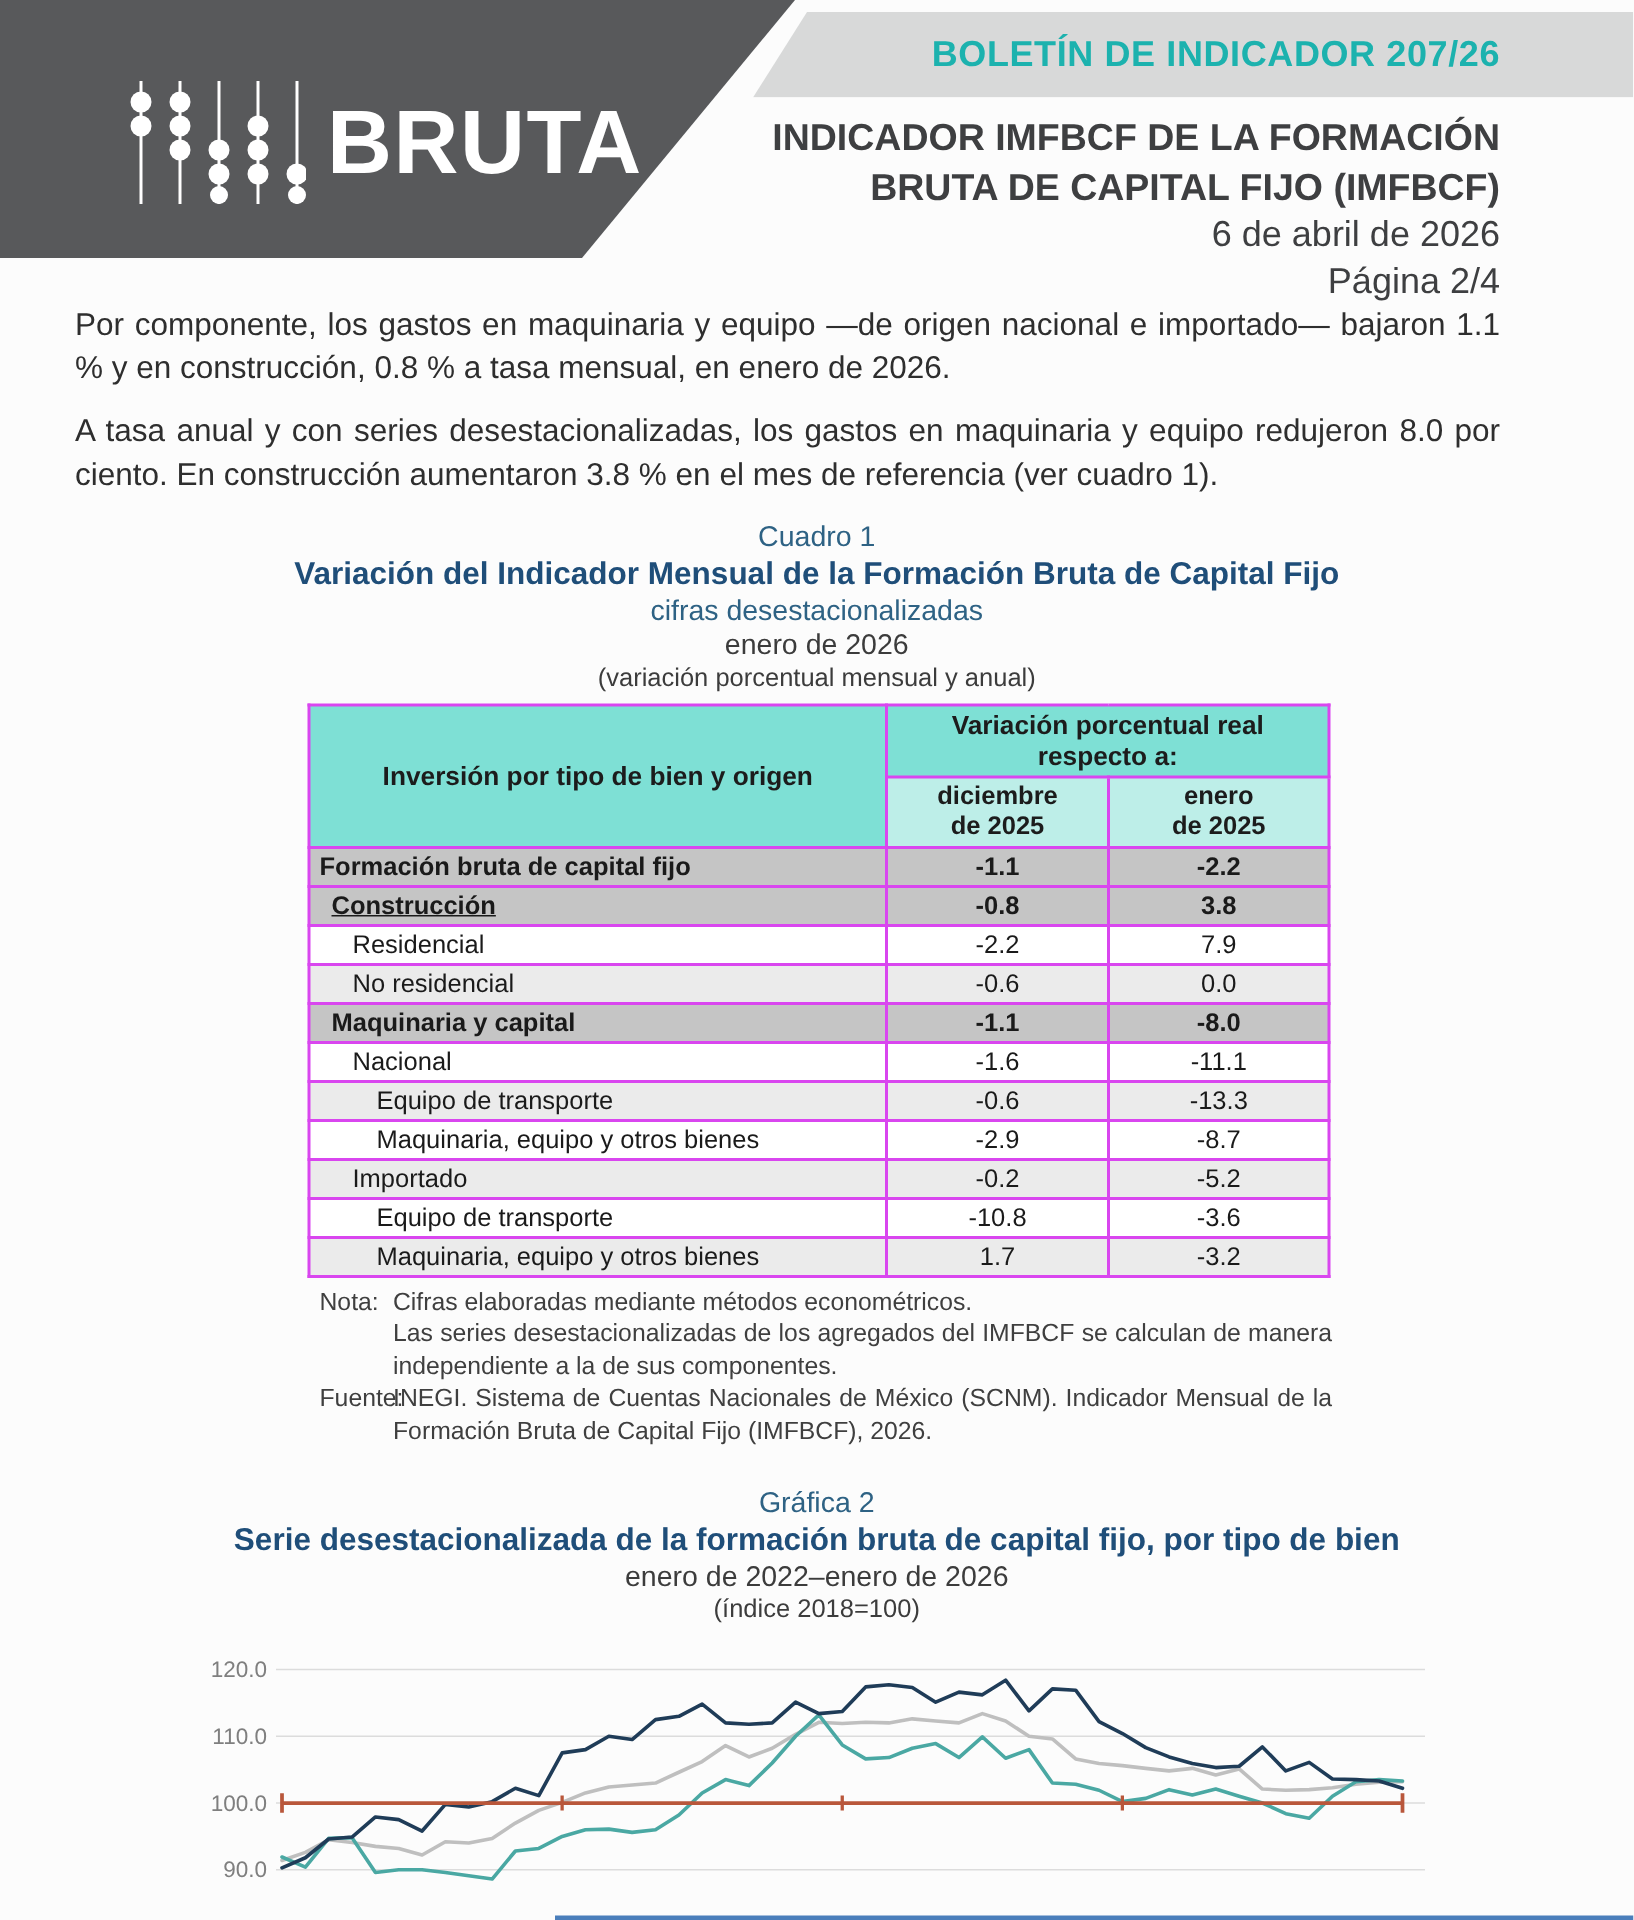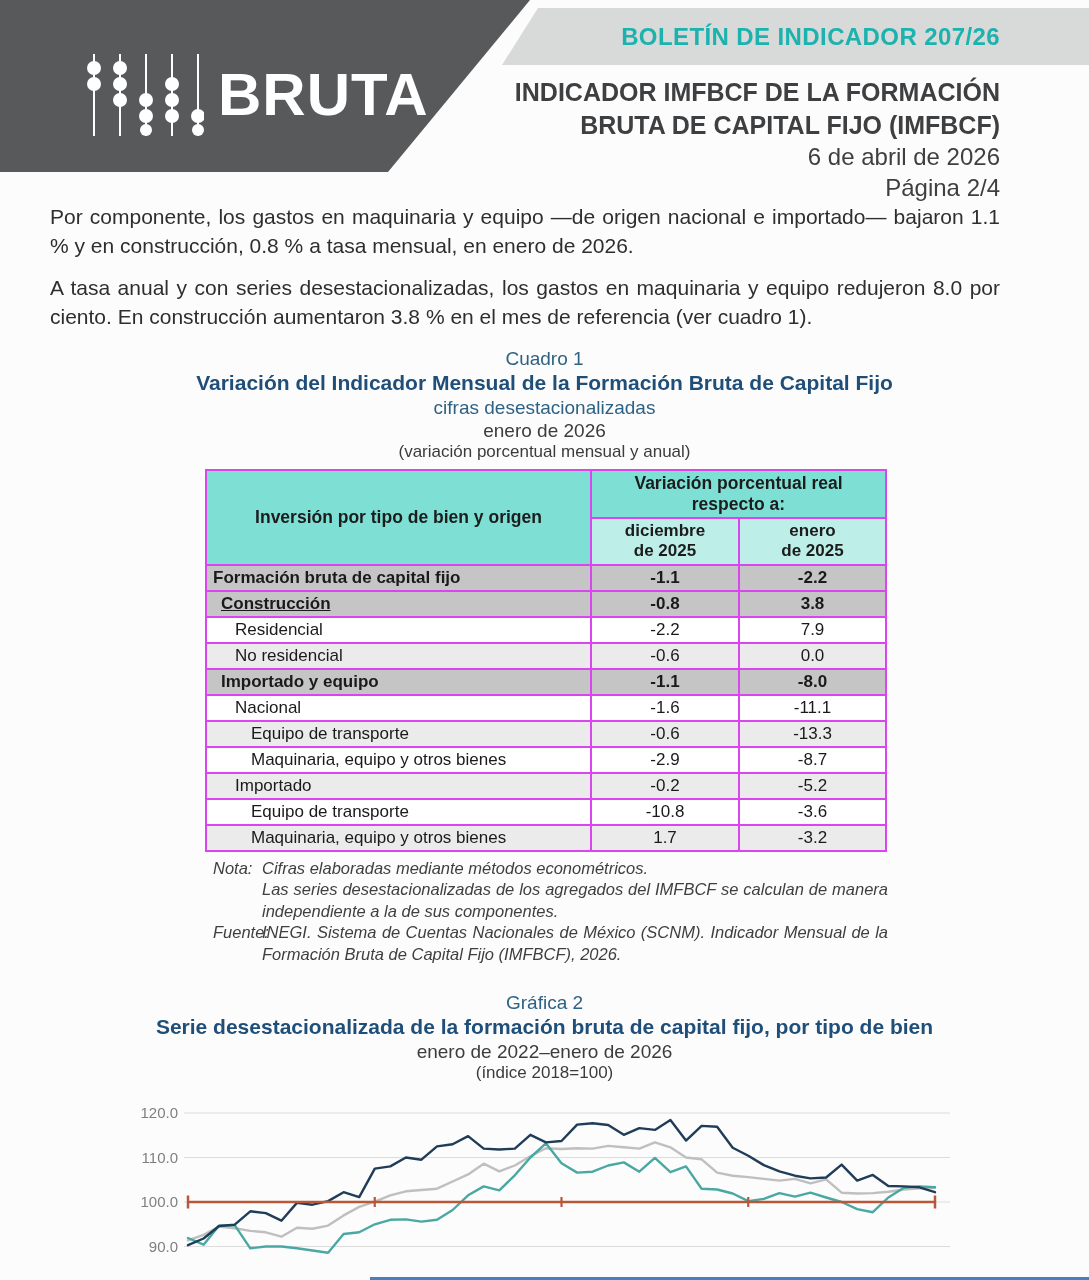--- a/index.html
+++ b/index.html
@@ -47,21 +47,21 @@
   th.rowhead { background:#7ee0d5; font-weight:bold; text-align:center; font-size:17.5px; color:#1c1c1c; }
   th.grouphead { background:#7ee0d5; font-weight:bold; text-align:center; font-size:17.5px; height:28px; color:#1c1c1c; }
   th.subhead { background:#bdeee8; font-weight:bold; text-align:center; white-space:pre-line; line-height:1.2; height:44px; color:#1c1c1c; }
   tr.row-total td { background:#c5c5c5; font-weight:bold; }
   tr.row-plain td { background:#ffffff; }
   tr.row-alt td { background:#ebebeb; }
   td.val { text-align:center; height:23px; }
   td.lbl { text-align:left; height:23px; }
   
   .tnotes { margin:6px 0 0 213px; width:675px; font-size:16.5px; color:#3f3f3f; line-height:1.3; }
-  .note-row { display:grid; grid-template-columns:49px 1fr;font-style:italic; }
+  .note-row { display:grid; grid-template-columns:49px 1fr; }
   .just { text-align:justify; }
   
   .chart-wrap { margin:14px 0 0 140px; }
   .bottom-rule { position:absolute; bottom:0; left:370px; right:0; height:3px; background:#4a7ebb; }
 </style>
 </head>
 <body>
 
 <div class="hdr">
   <div class="hdr-dark">
@@ -148,21 +148,21 @@
         <td class="lbl" style="padding-left: 28px;">Residencial</td>
         <td class="val">-2.2</td>
         <td class="val">7.9</td>
       </tr>
       <tr class="row-alt">
         <td class="lbl" style="padding-left: 28px;">No residencial</td>
         <td class="val">-0.6</td>
         <td class="val">0.0</td>
       </tr>
       <tr class="row-total">
-        <td class="lbl" style="padding-left: 14px;">Importado y equipo</td>
+        <td class="lbl" style="padding-left: 14px;">Maquinaria y capital</td>
         <td class="val">-1.1</td>
         <td class="val">-8.0</td>
       </tr>
       <tr class="row-plain">
         <td class="lbl" style="padding-left: 28px;">Nacional</td>
         <td class="val">-1.6</td>
         <td class="val">-11.1</td>
       </tr>
       <tr class="row-alt">
         <td class="lbl" style="padding-left: 44px;">Equipo de transporte</td>

